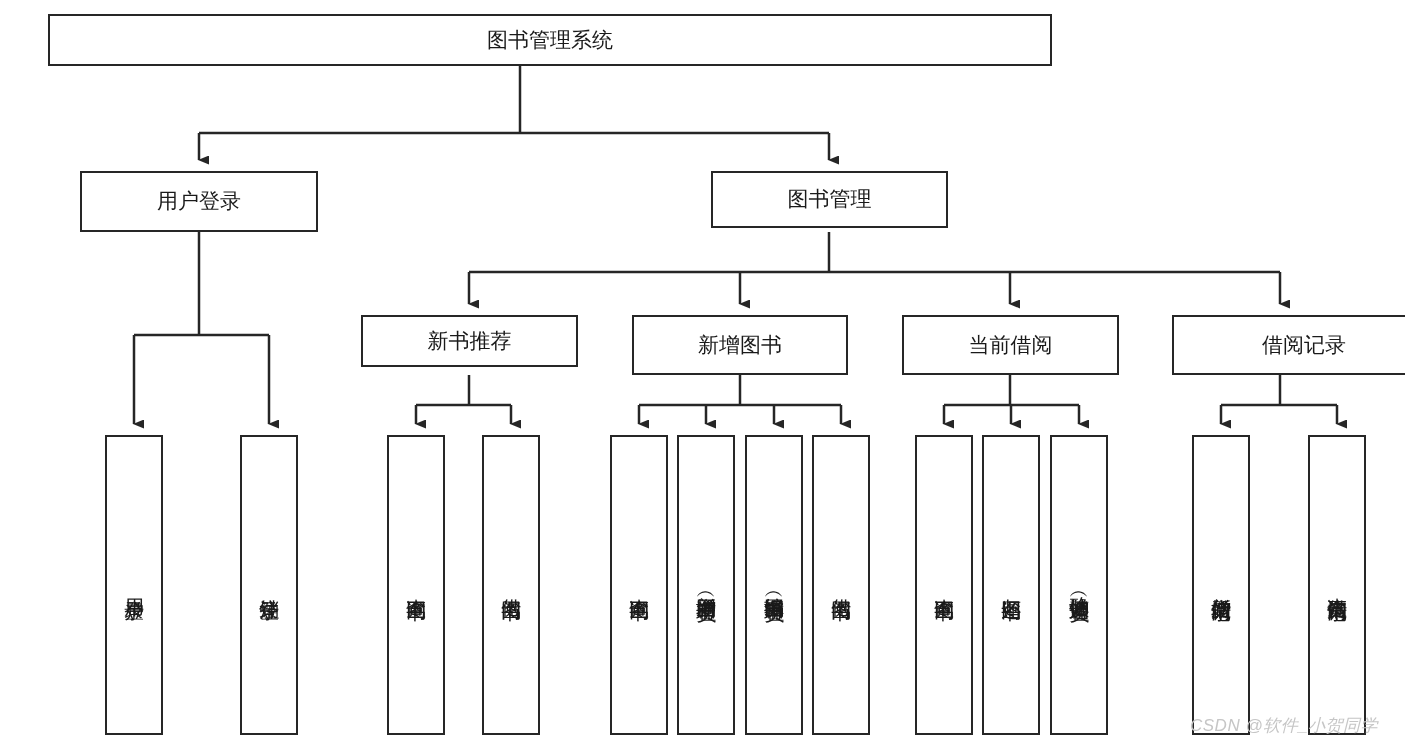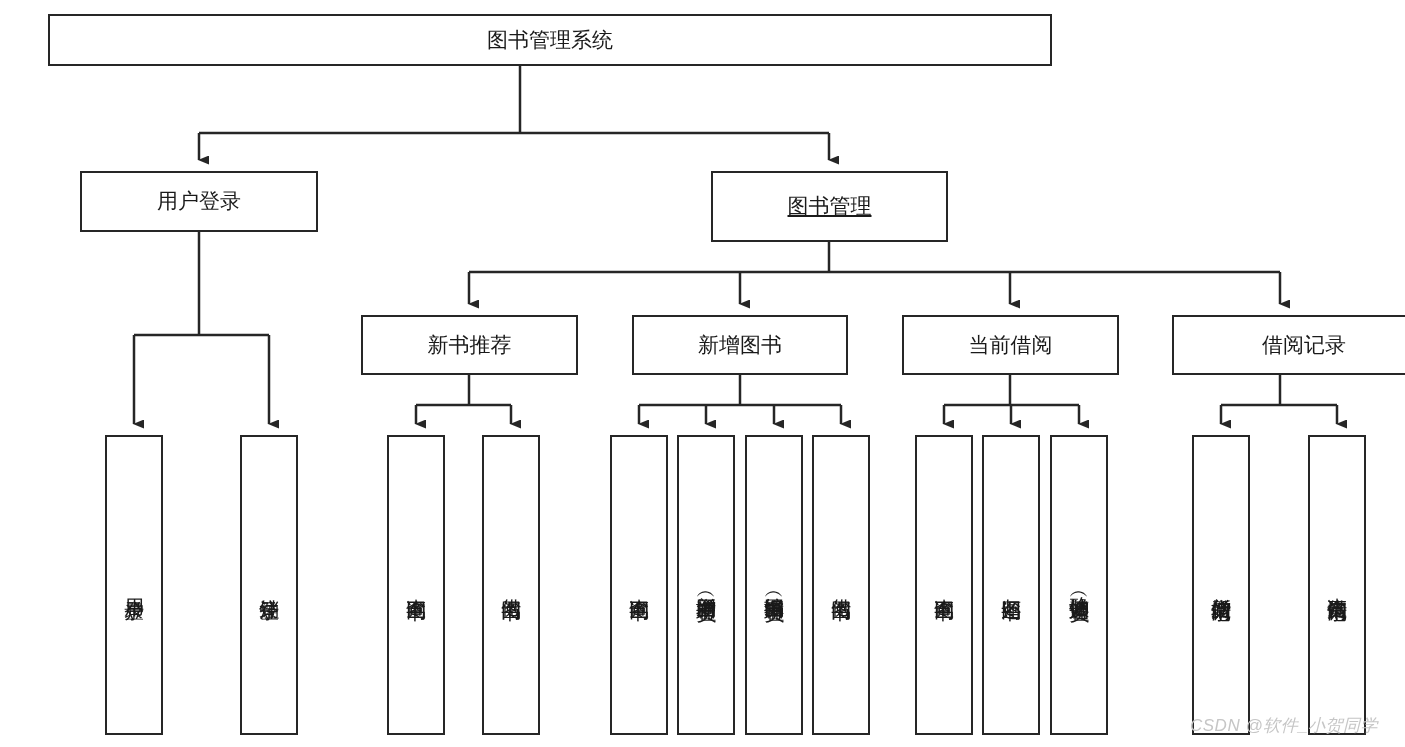--- a/index.html
+++ b/index.html
@@ -114,24 +114,24 @@
       </g>
   </svg>
 
   <div id="node-layer">
       <div class="node node-root" style="left: 18px; top: 14px; width: 1004px; height: 52px; margin-left: 30px;">
         <span class="htext">图书管理系统</span>
       </div>
       <div class="node node-h" style="left: 80px; top: 171px; width: 238px; height: 61px;">
         <span class="htext">用户登录</span>
       </div>
-      <div class="node node-h" style="left: 711px; top: 171px; width: 237px; height: 71px; text-decoration: underline;">
+      <div class="node node-h" style="left: 711px; top: 171px; width: 237px; height: 57px;">
         <span class="htext">图书管理</span>
       </div>
-      <div class="node node-h" style="left: 361px; top: 315px; width: 217px; height: 60px;">
+      <div class="node node-h" style="left: 361px; top: 315px; width: 217px; height: 52px;">
         <span class="htext">新书推荐</span>
       </div>
       <div class="node node-h" style="left: 632px; top: 315px; width: 216px; height: 60px;">
         <span class="htext">新增图书</span>
       </div>
       <div class="node node-h" style="left: 902px; top: 315px; width: 217px; height: 60px; text-align: right;">
         <span class="htext">当前借阅</span>
       </div>
       <div class="node node-h" style="left: 1172px; top: 315px; width: 252px; height: 60px; padding-left: 12px;">
         <span class="htext">借阅记录</span>

